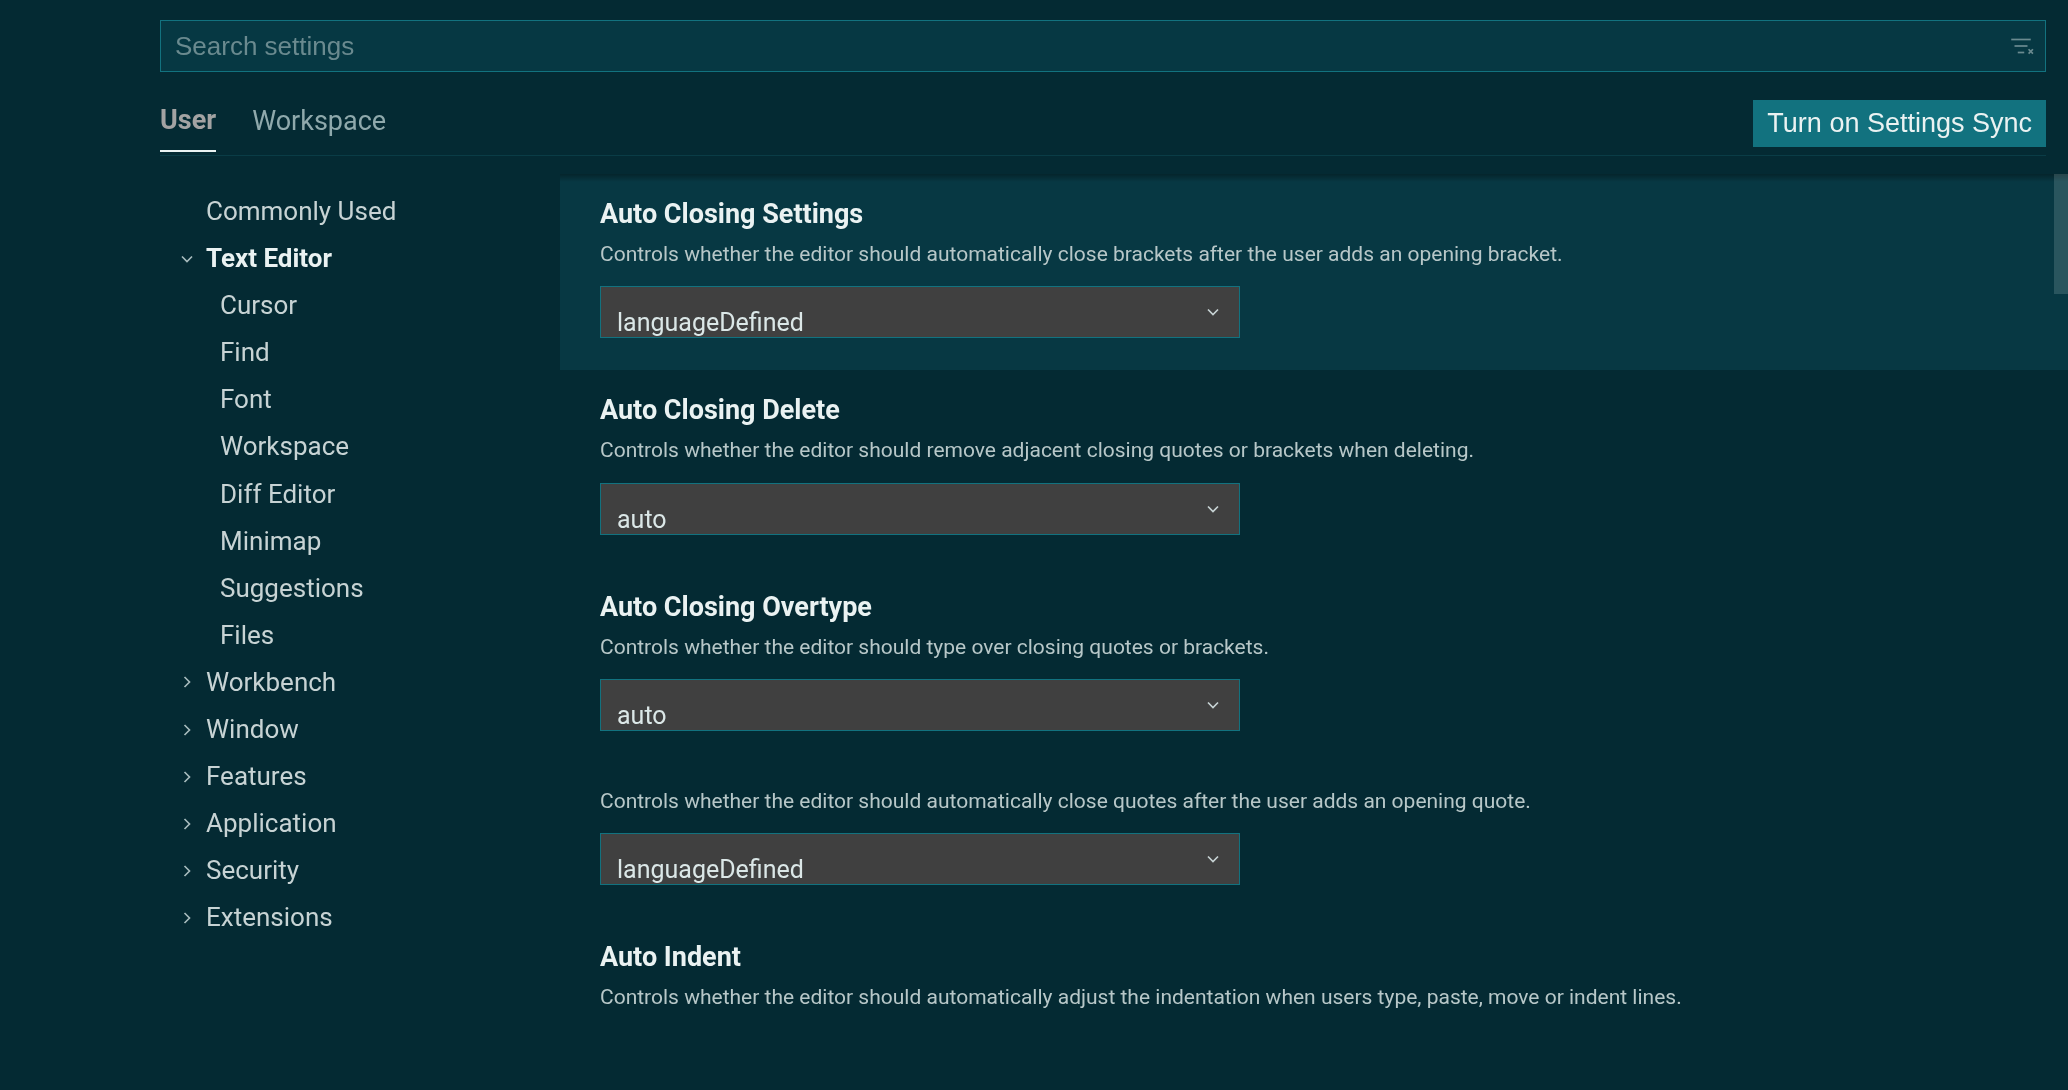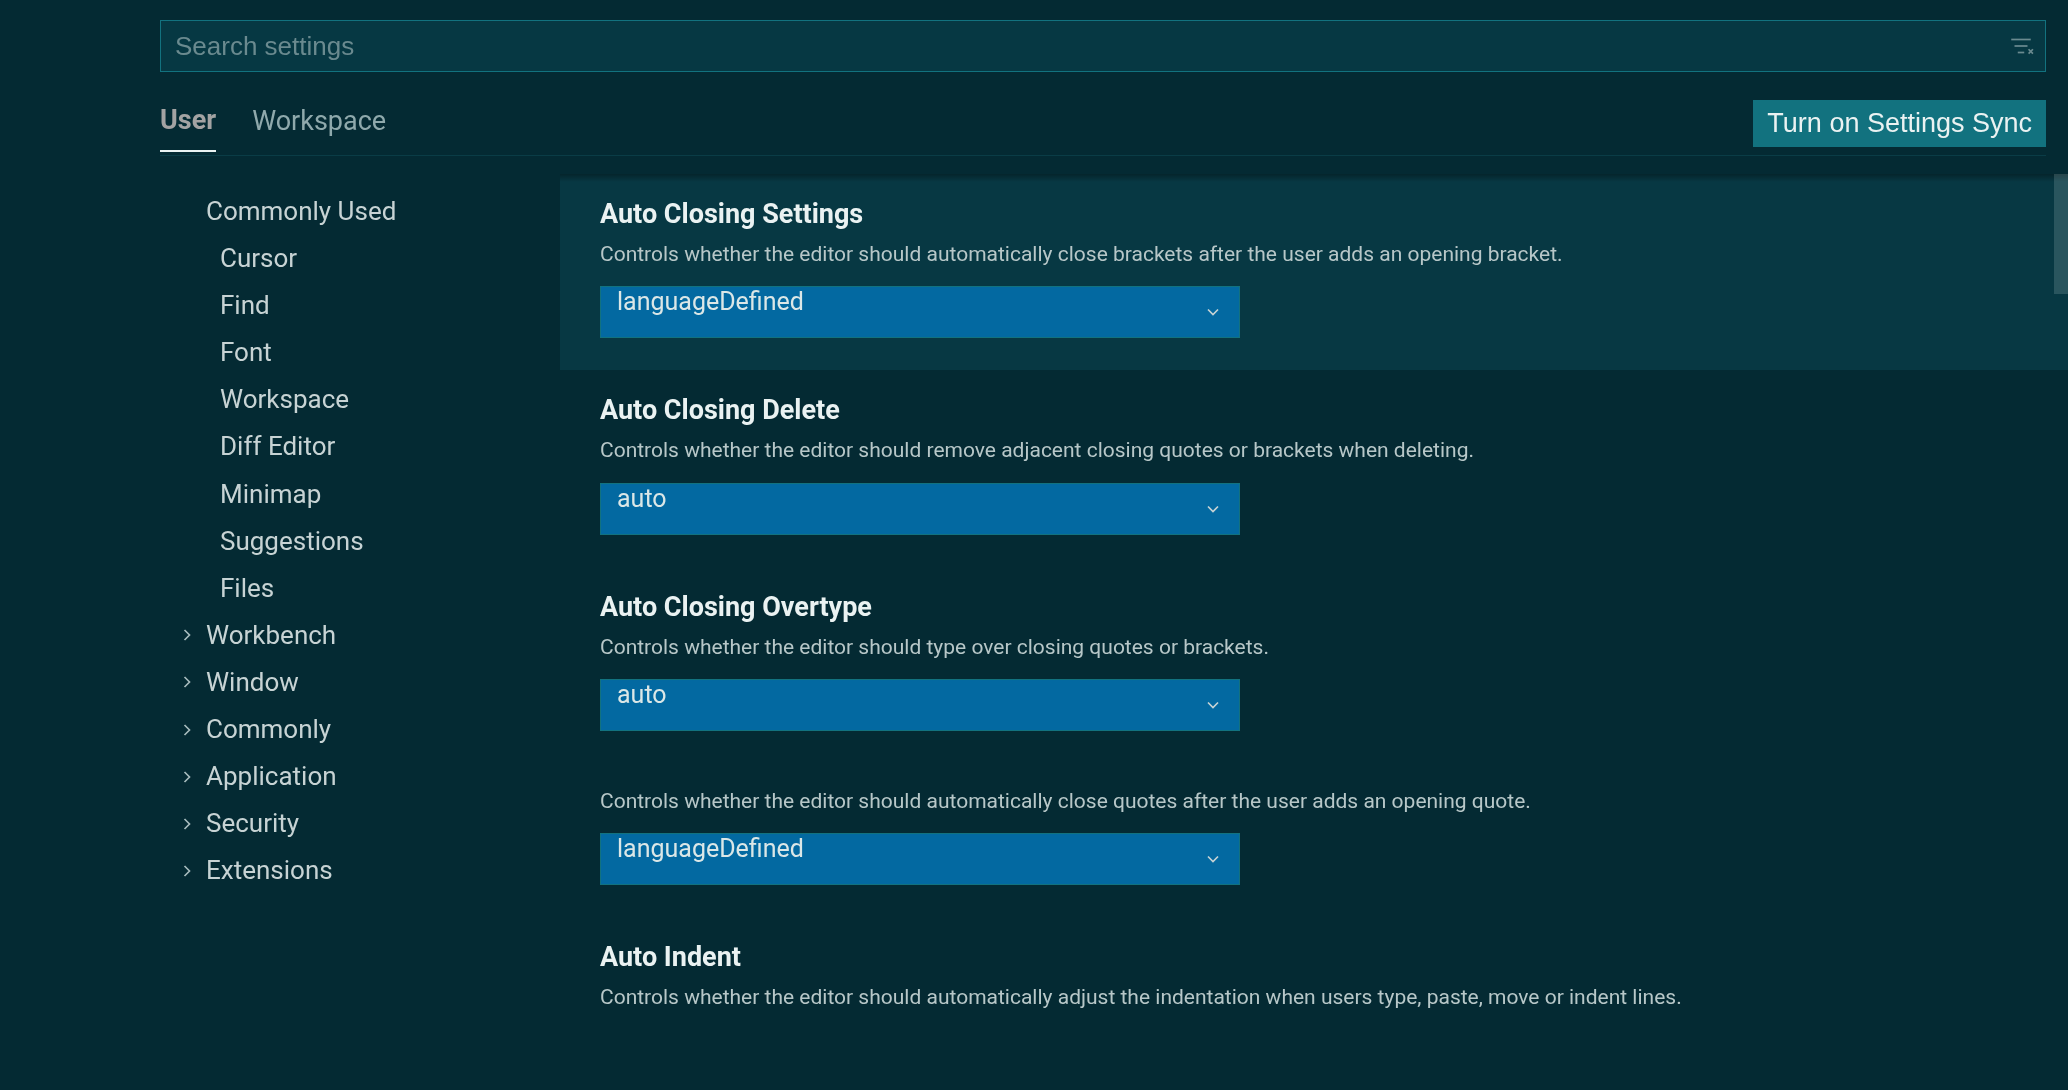--- a/index.html
+++ b/index.html
@@ -127,28 +127,28 @@
   }
   .setting-desc {
     color: #b7c7c8;
     font-size: 21px;
     line-height: 1.35;
     margin-bottom: 18px;
   }
   .select {
     width: 640px;
     height: 52px;
-    background: #0369a1;
+    background: #404040;
     border: 1px solid #12727f;
     color: #dbe7e7;
     font-size: 25px;
     padding: 0 50px 0 16px;
     position: relative;
     display: flex;
-    align-items: flex-start;
+    align-items: flex-end;
     cursor: pointer;
   }
   .select .sel-chev {
     position: absolute;
     right: 16px;
     top: 50%;
     transform: translateY(-50%);
     color: #c7d3d4;
   }
   
@@ -198,20 +198,28 @@
     </button>
   </div>
 
   <div class="body-split">
 
     <nav class="tree">
       <div class="tree-item no-chev depth0">
         <span class="tree-label">Commonly Used</span>
       </div>
 
+      <div class="tree-item bold depth1">
+        <span class="chev">
+          <svg width="20" height="20" viewBox="0 0 24 24" fill="none" stroke="currentColor" stroke-width="2">
+              <polyline points="6 9 12 15 18 9"></polyline>
+            </svg>
+        </span>
+        <span class="tree-label">Text Editor</span>
+      </div>
 
       <div class="tree-item depth2">
         <span class="tree-label">Cursor</span>
       </div>
       <div class="tree-item depth2">
         <span class="tree-label">Find</span>
       </div>
       <div class="tree-item depth2">
         <span class="tree-label">Font</span>
       </div>
@@ -246,21 +254,21 @@
             </svg>
         </span>
         <span class="tree-label">Window</span>
       </div>
       <div class="tree-item depth1">
         <span class="chev">
           <svg width="20" height="20" viewBox="0 0 24 24" fill="none" stroke="currentColor" stroke-width="2">
               <polyline points="9 6 15 12 9 18"></polyline>
             </svg>
         </span>
-        <span class="tree-label">Commonly</span>
+        <span class="tree-label">Features</span>
       </div>
       <div class="tree-item depth1">
         <span class="chev">
           <svg width="20" height="20" viewBox="0 0 24 24" fill="none" stroke="currentColor" stroke-width="2">
               <polyline points="9 6 15 12 9 18"></polyline>
             </svg>
         </span>
         <span class="tree-label">Application</span>
       </div>
       <div class="tree-item depth1">

